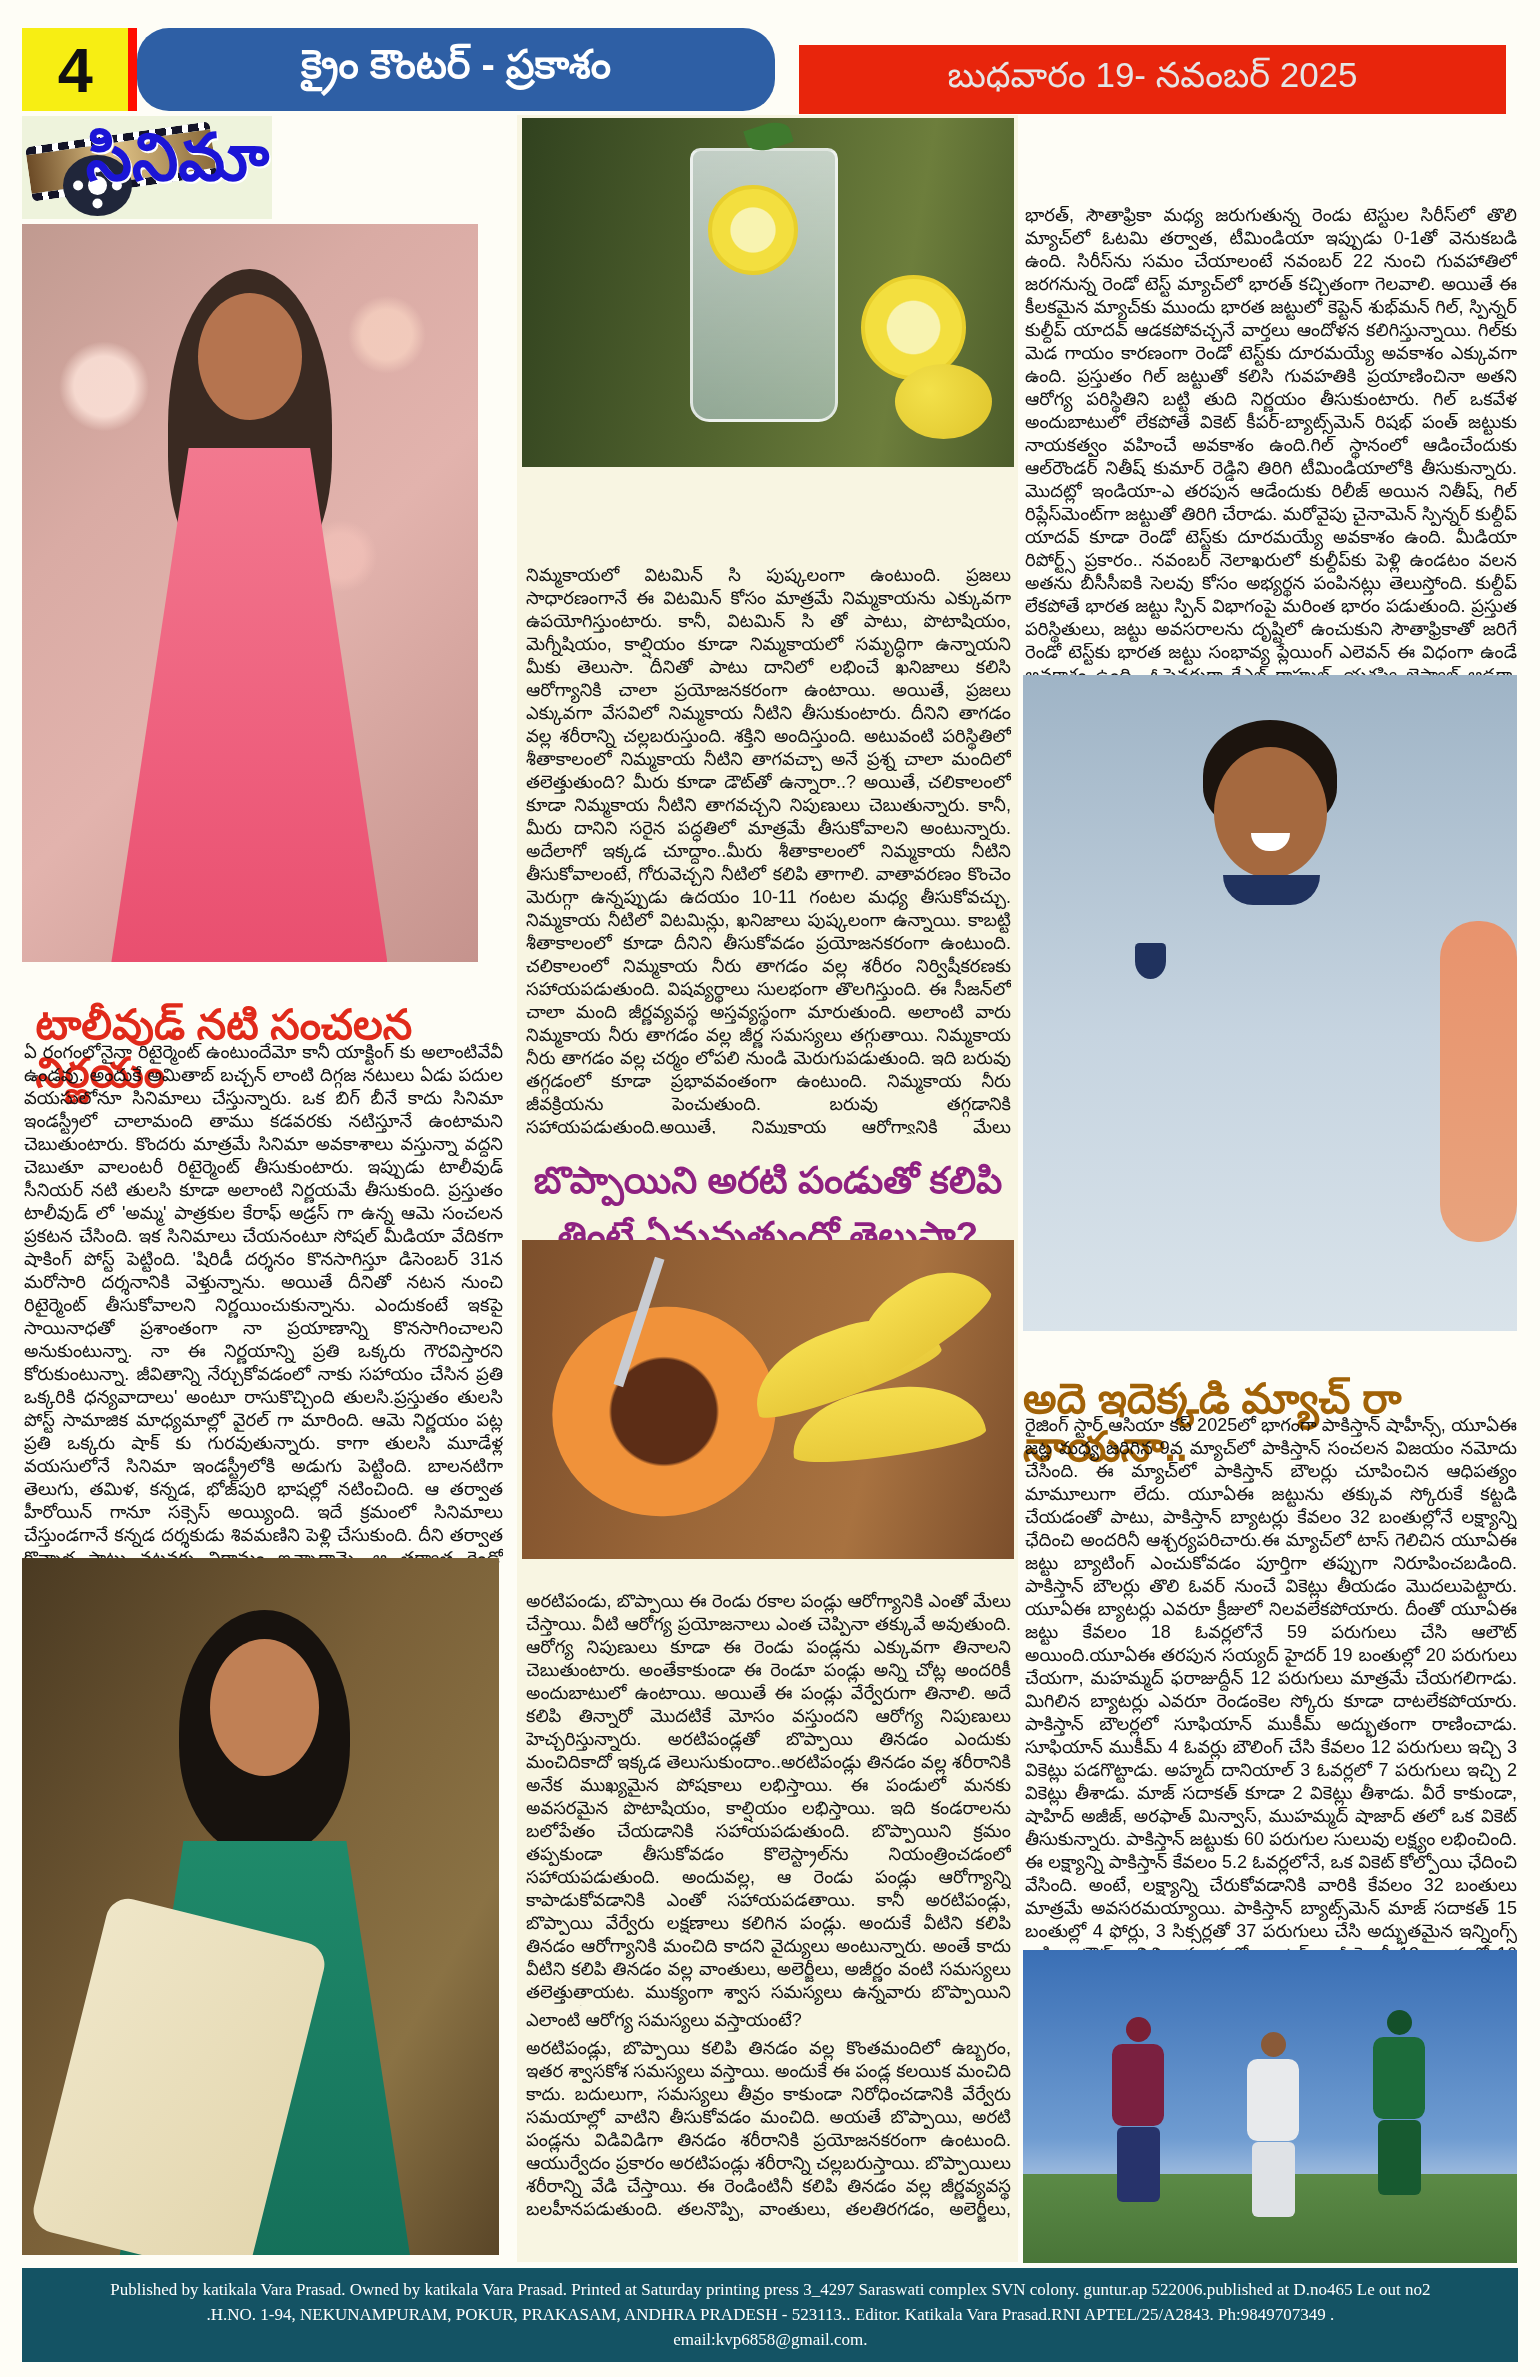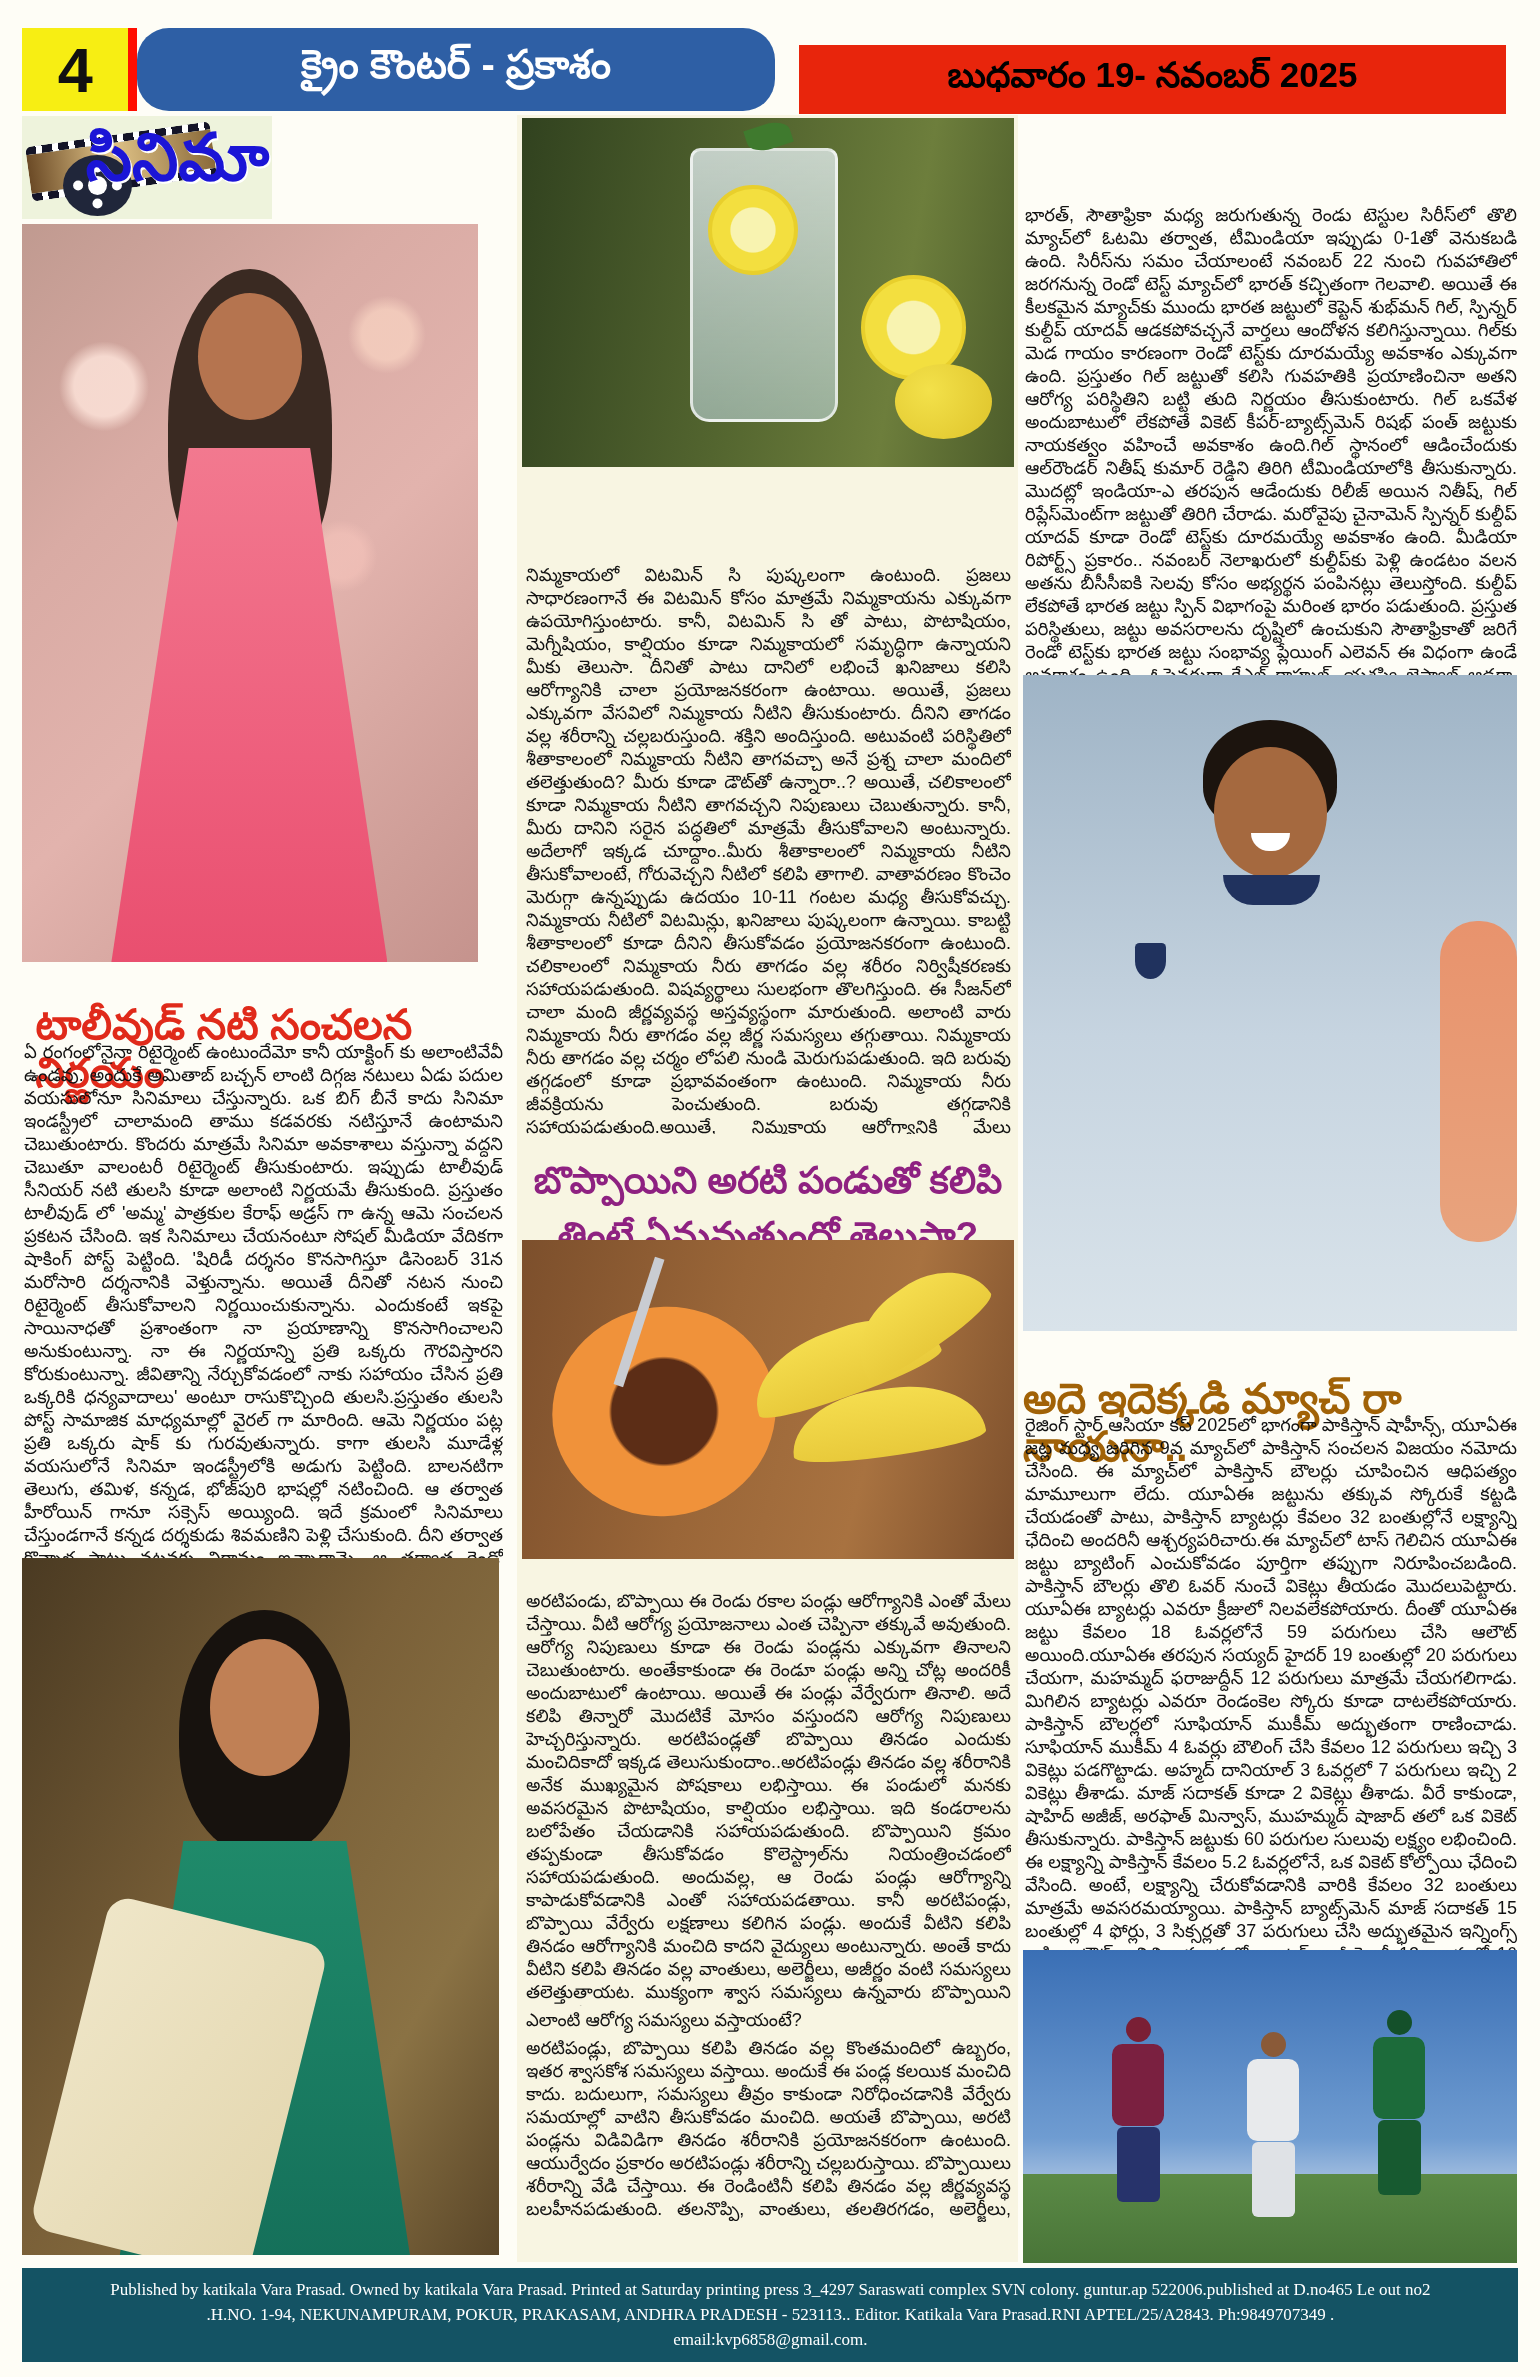--- a/index.html
+++ b/index.html
@@ -2,21 +2,21 @@
 <html style="font-size:12px"><head>
 <meta charset="utf-8">
 <style>
   html,body{margin:0;padding:0;background:#ffffff;}
   .page{position:relative;width:1541px;height:2377px;background:#fefdf6;font-family:"Liberation Sans",sans-serif;overflow:hidden;}
 
   
   .pagenum{position:absolute;left:22.4px;top:28px;width:106px;height:83px;background:#f7ee13;color:#111;font-size:63px;font-weight:bold;display:flex;align-items:center;justify-content:center;}
   .redstrip{position:absolute;left:128px;top:28px;width:9px;height:83px;background:#ff0e00;}
   .masthead-blue{position:absolute;left:137px;top:28px;width:638px;height:83px;background:#2e5fa5;color:#fff;font-size:40px;font-weight:bold;display:flex;align-items:center;justify-content:center;border-radius:32px;}
-  .masthead-red{position:absolute;left:799px;top:45px;width:707px;height:69px;background:#e8250c;color:#000000;font-size:35px;font-weight:bold;display:flex;align-items:center;justify-content:center;}
+  .masthead-red{position:absolute;left:799px;top:45px;width:707px;height:69px;background:#e8250c;color:#e5e5e5;font-size:35px;font-weight:normal;display:flex;align-items:center;justify-content:center;}
 
   
   .cinema-logo{position:absolute;left:22.4px;top:116px;width:250px;height:103px;background:#eef3dc;overflow:hidden;}
   .film-strip{position:absolute;left:6px;top:18px;width:186px;height:39px;background:linear-gradient(90deg,#6b4a26,#e3c68a 45%,#8a6a3a);border-top:8.2px solid #141428;border-bottom:8.2px solid #141428;transform:rotate(-8deg);border-radius:6px;}
   .film-strip::before{content:"";position:absolute;left:0;top:-8.2px;width:100%;height:8.2px;background:repeating-linear-gradient(90deg,transparent 0 10.4px,#fff 10.4px 16.4px);}
   .film-strip::after{content:"";position:absolute;left:0;bottom:-8.2px;width:100%;height:8.2px;background:repeating-linear-gradient(90deg,transparent 0 10.4px,#fff 10.4px 16.4px);}
   .film-reel{position:absolute;left:41px;top:39px;width:69px;height:61px;border-radius:50%;background:#20263a;}
   .film-reel::after{content:"";position:absolute;left:24.6px;top:21px;width:19.4px;height:19.4px;border-radius:50%;background:#fff;box-shadow:0 -18px 0 -4.5px #fff,0 18px 0 -4.5px #fff,-19.4px 0 0 -4.5px #fff,19.4px 0 0 -4.5px #fff;}
   .logo-text{position:absolute;right:3px;top:7.5px;color:#1b15d6;font-size:66px;font-weight:bold;line-height:1;text-shadow:1.5px 1.5px 0 #ffffff;}
 

